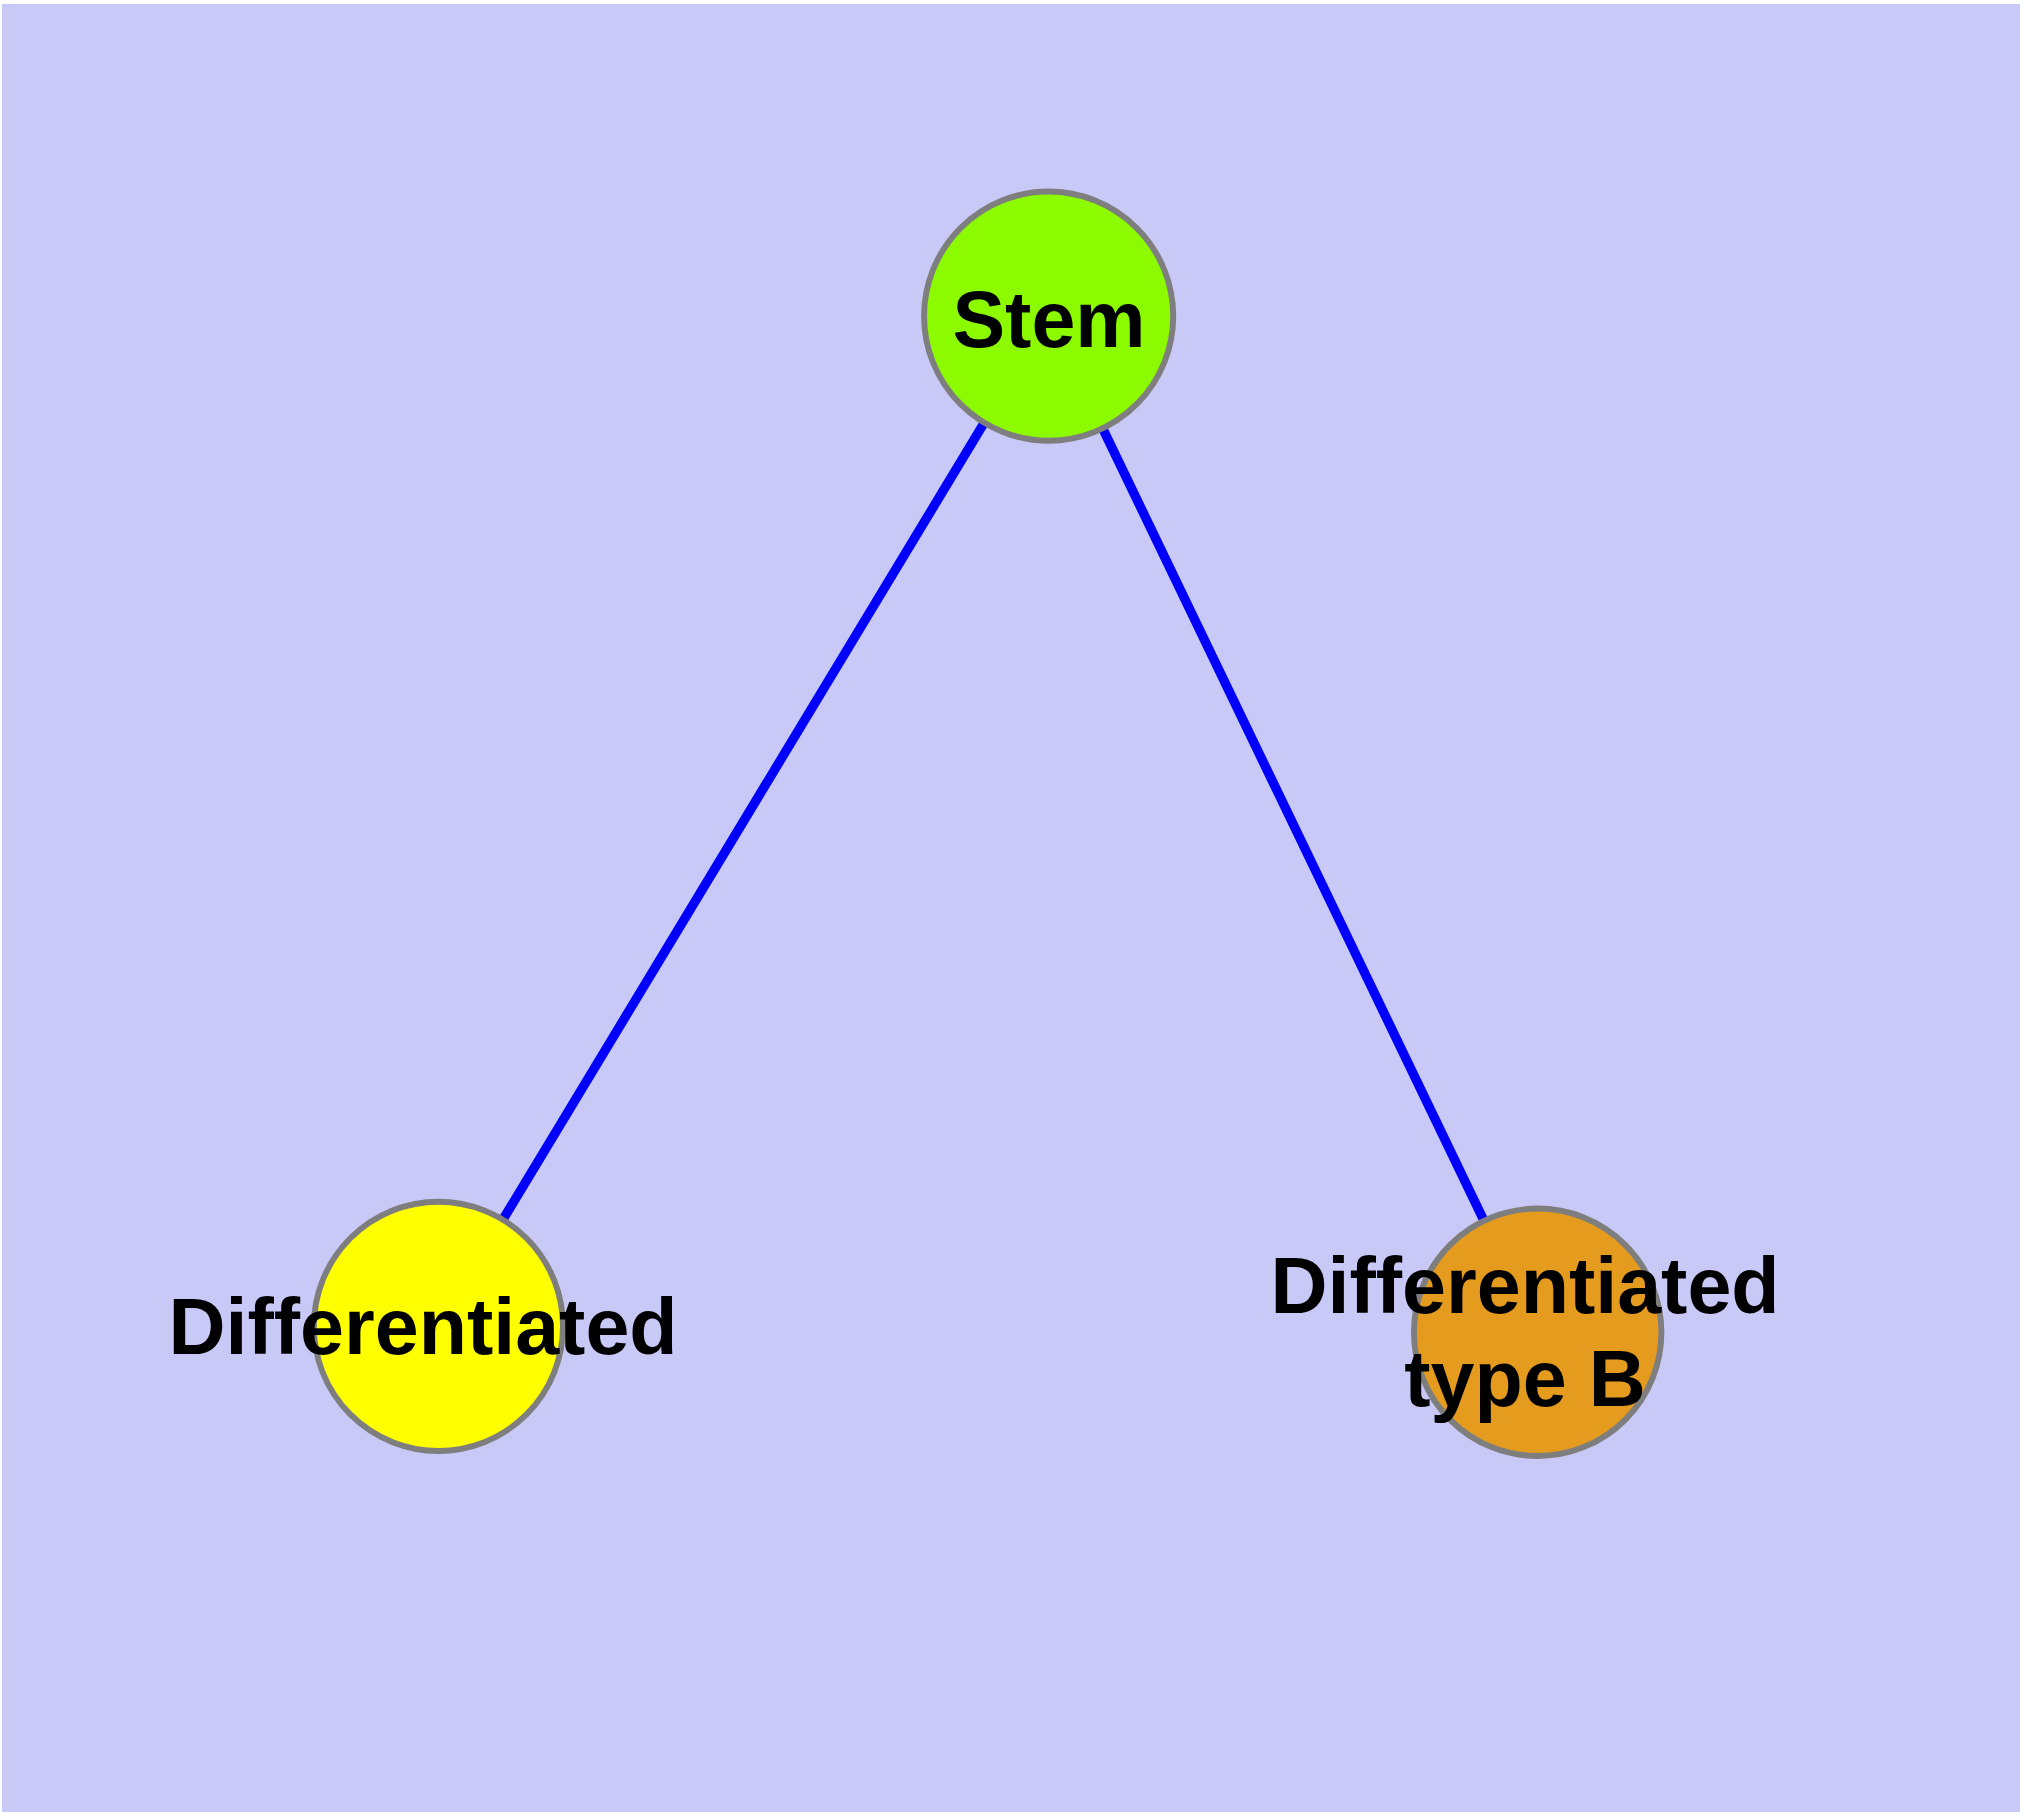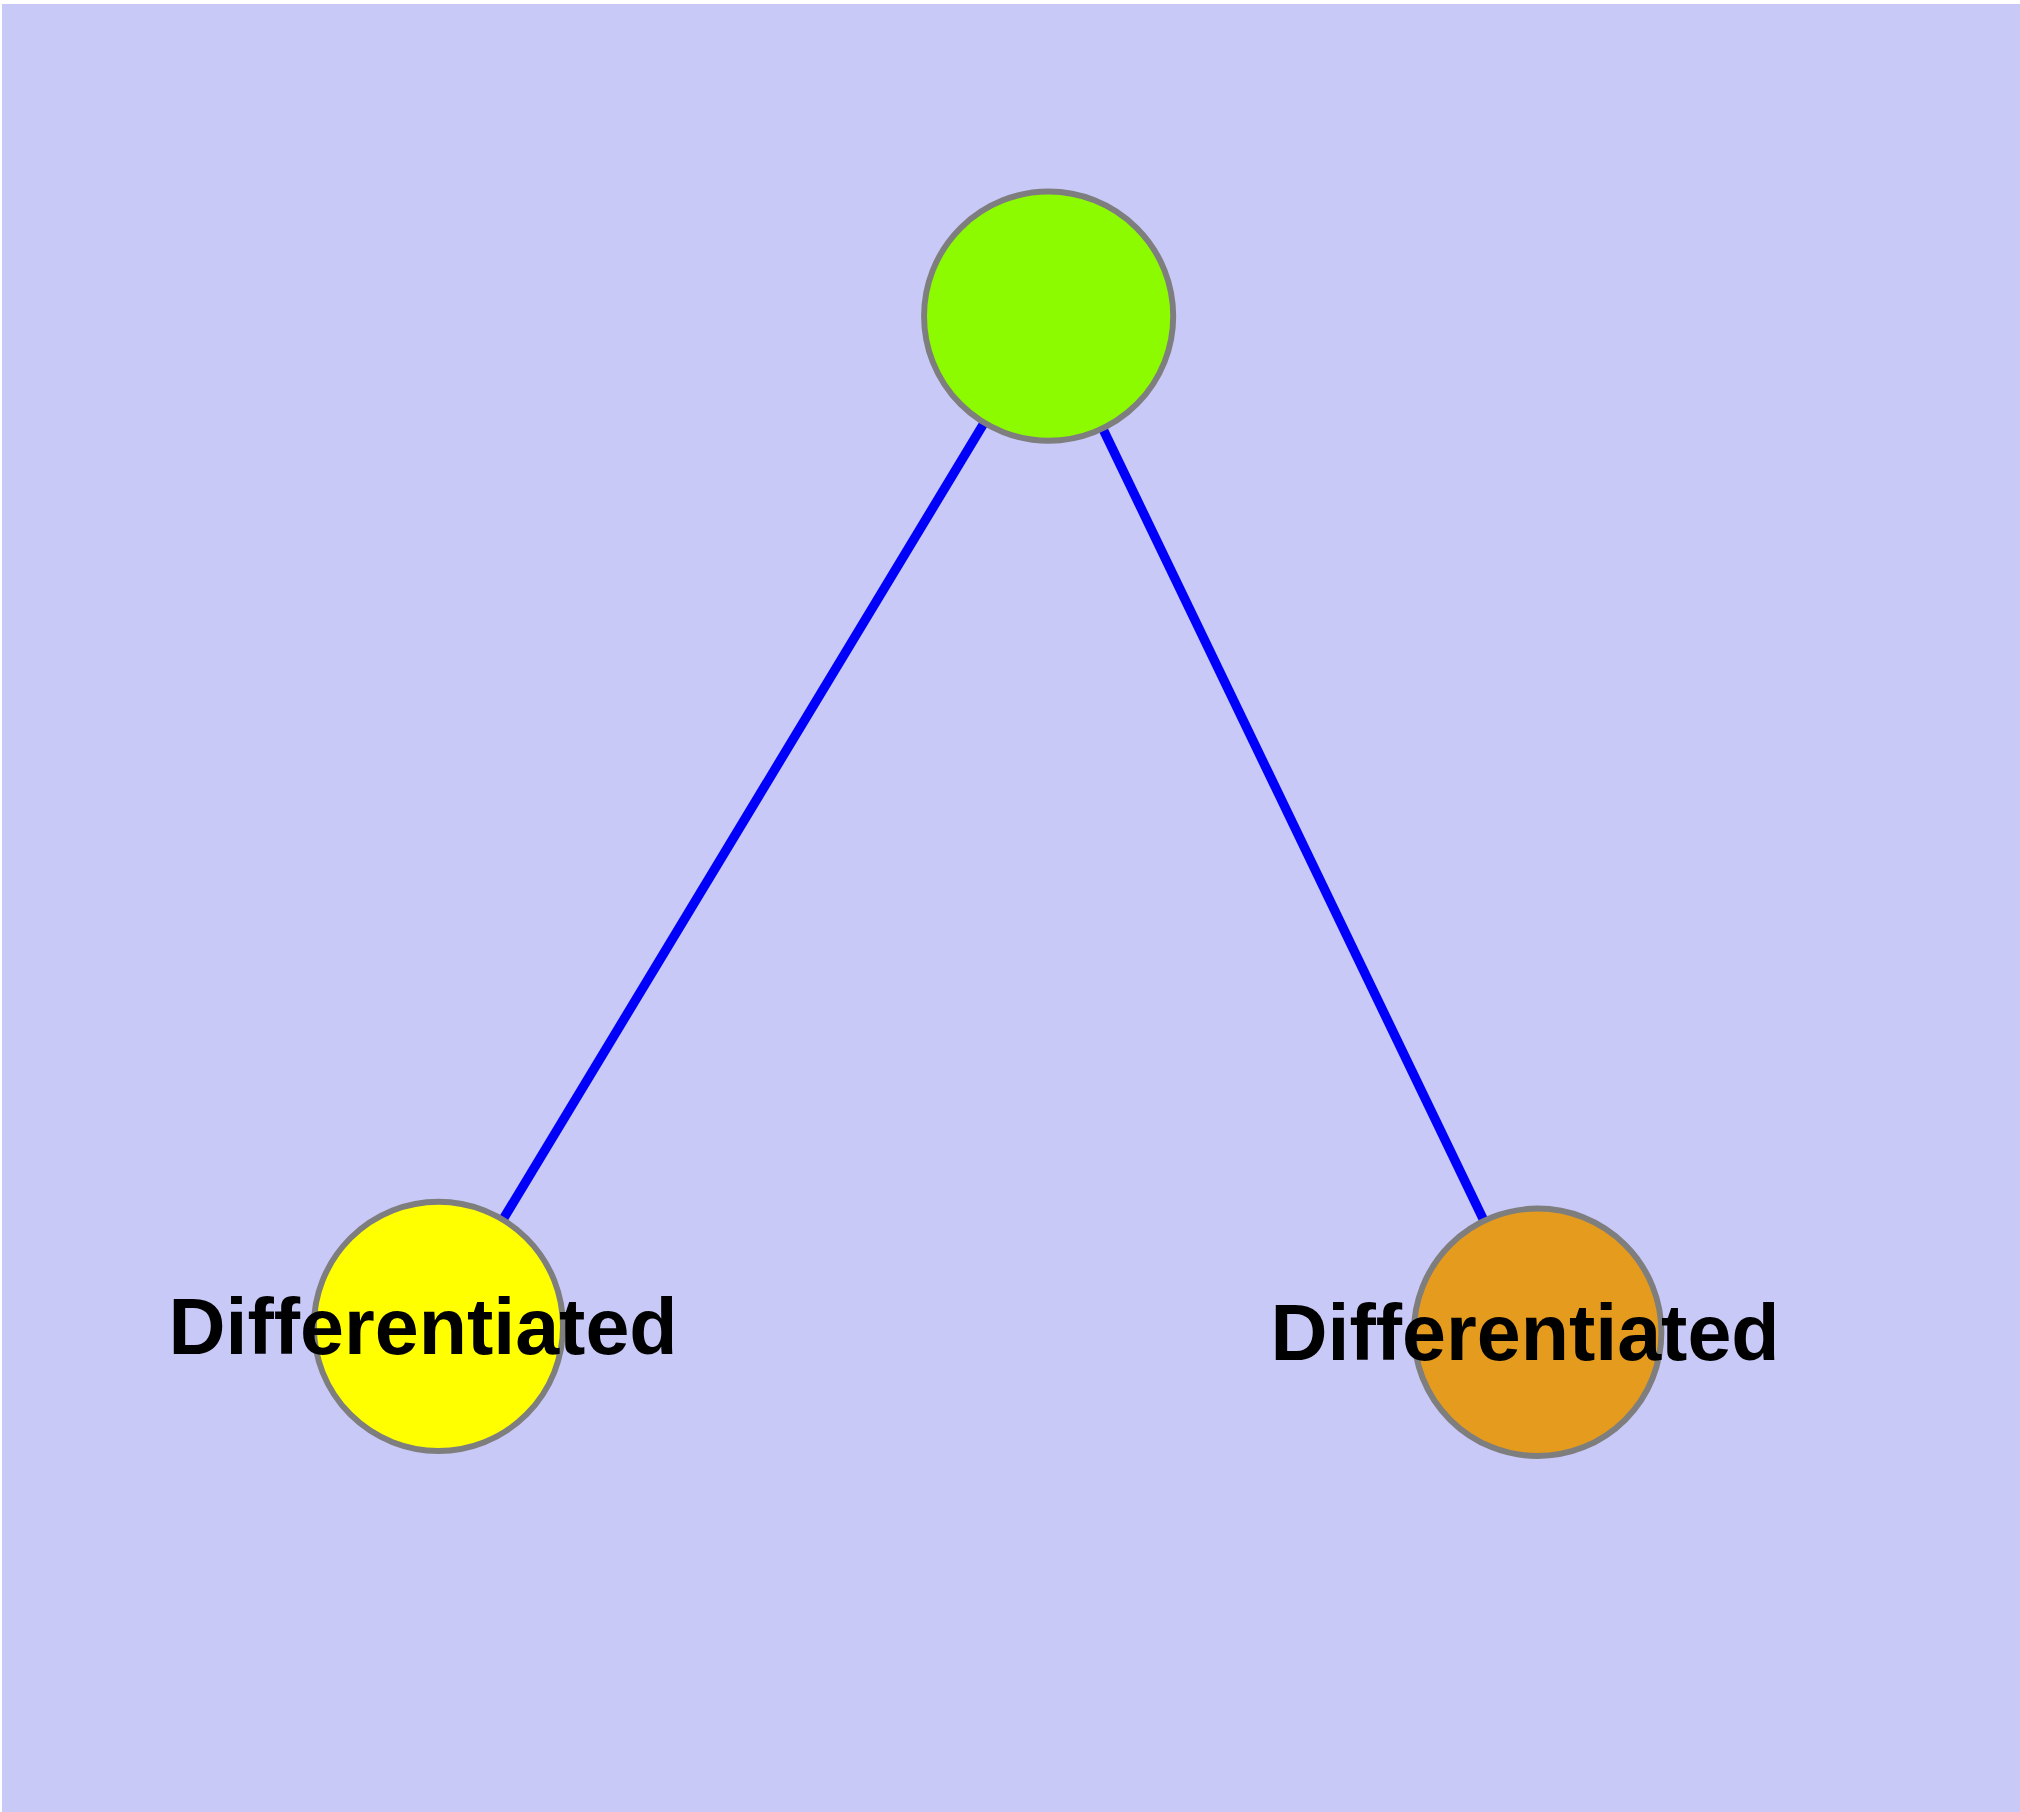--- a/index.html
+++ b/index.html
@@ -56,23 +56,27 @@
 
   <svg class="graph" viewBox="0 0 2384 2138" xmlns="http://www.w3.org/2000/svg">
     <line x1="1237" y1="373" x2="517" y2="1565" stroke-width="11" stroke="#0000FA"></line>
     <line x1="1237" y1="373" x2="1814" y2="1572" stroke-width="11" stroke="#0000FA"></line>
 
     <circle cx="1237" cy="373" r="147" stroke-width="7" fill="#8DFB00" stroke="#7E7E7E"></circle>
     <circle cx="517" cy="1565" r="147" stroke-width="7" fill="#FFFF00" stroke="#7E7E7E"></circle>
     <circle cx="1814" cy="1572" r="146" stroke-width="7" fill="#E49B1E" stroke="#7E7E7E"></circle>
   </svg>
 
+  <div class="node-label label-stem">
+    <span class="line">Stem</span>
+  </div>
 
   <div class="node-label label-type-a">
     <span class="line">Differentiated</span>
   </div>
 
   <div class="node-label label-type-b">
     <span class="line">Differentiated</span>
+    <span class="line">type B</span>
   </div>
 
 </div>
 
 
 </body></html>

